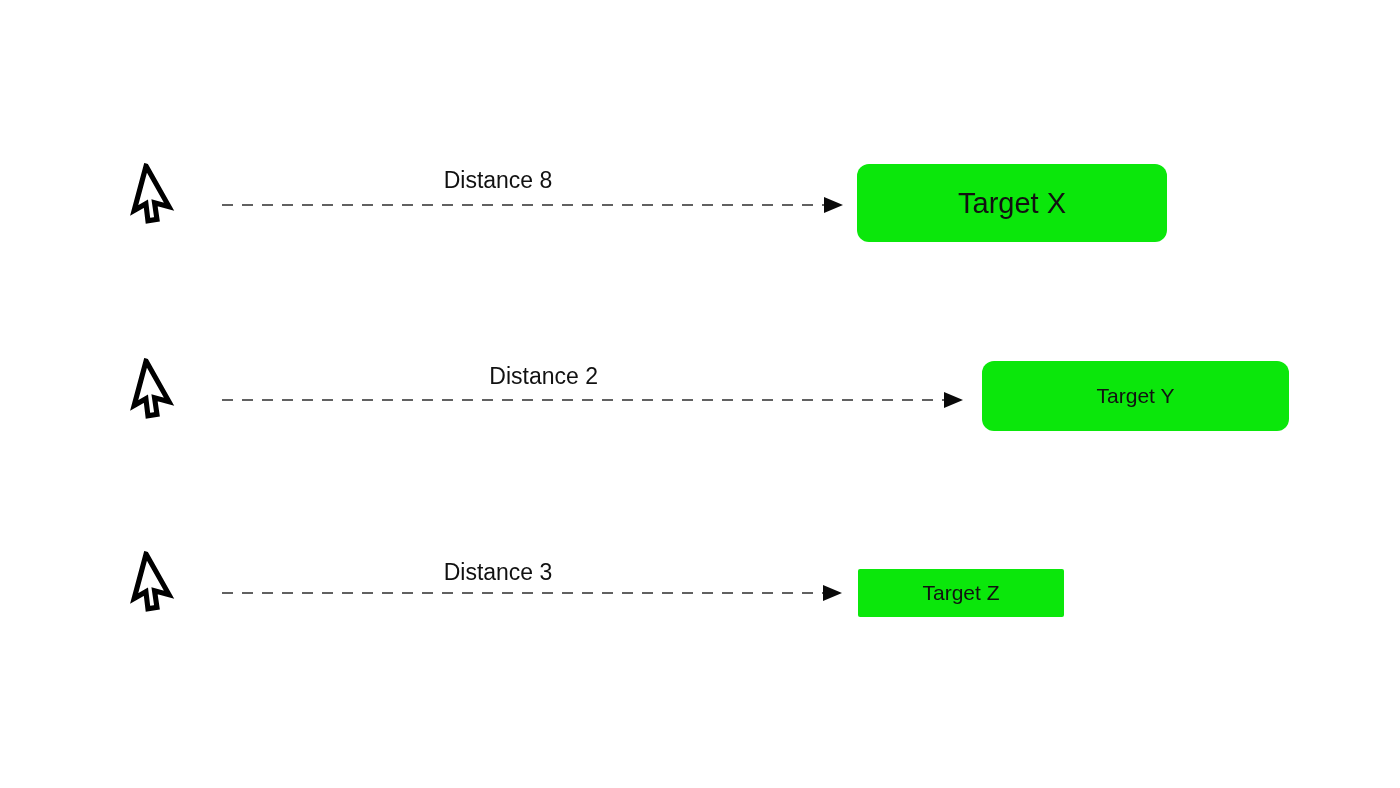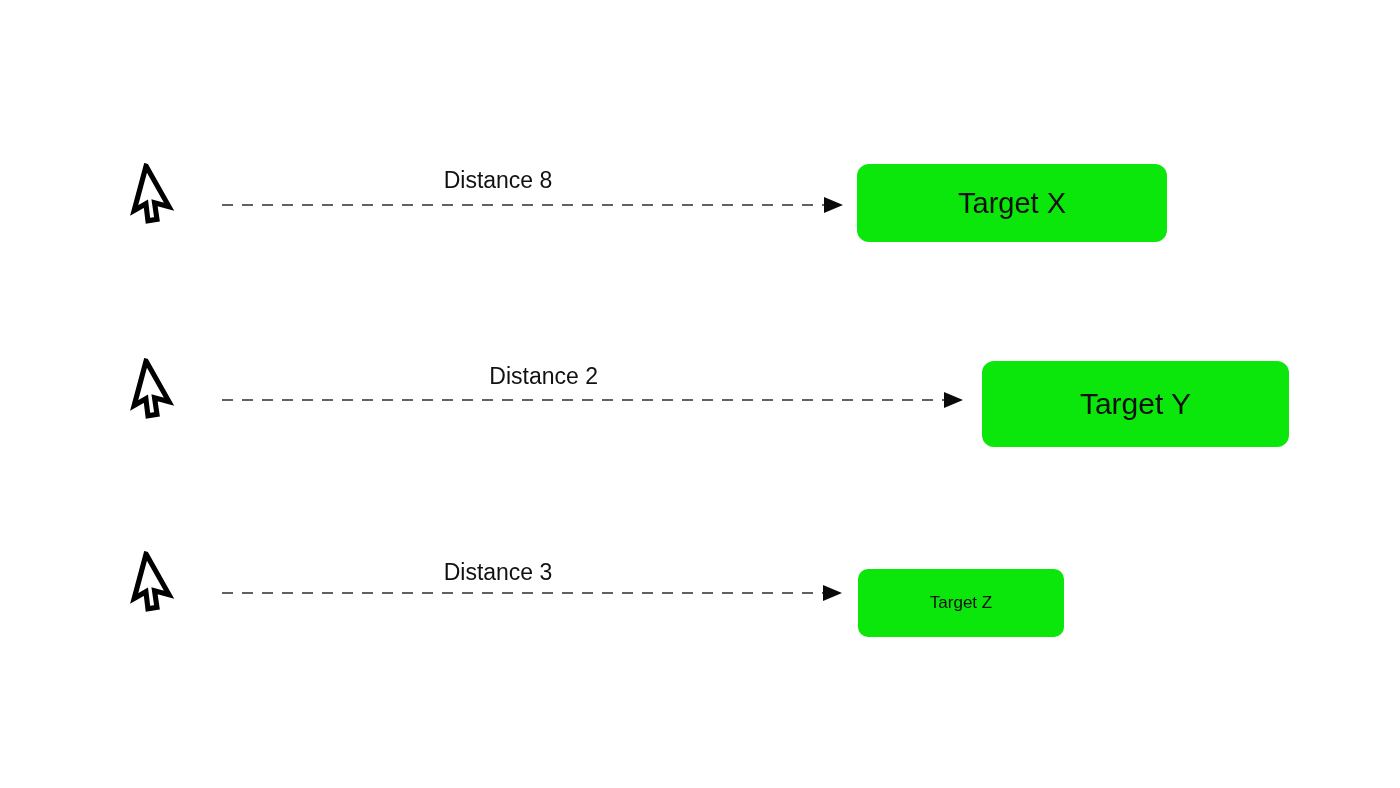--- a/index.html
+++ b/index.html
@@ -46,26 +46,26 @@
   }
   
   .r1 .row-cursor     { left: 135px; top: 166px; }
   .r1 .distance-label { top: 168px; }
   .r1 .distance-arrow { top: 195px; width: 622px; }
   .r1 .target-button  { left: 857px; top: 164px; width: 310px; height: 78px; font-size: 29px; }
   
   .r2 .row-cursor     { left: 135px; top: 361px; }
   .r2 .distance-label { top: 364px; text-align: right; }
   .r2 .distance-arrow { top: 390px; width: 742px; }
-  .r2 .target-button  { left: 982px; top: 361px; width: 307px; height: 86px; font-size: 30px; }
+  .r2 .target-button  { left: 982px; top: 361px; width: 307px; height: 70px; font-size: 21px; }
   
   .r3 .row-cursor     { left: 135px; top: 554px; }
   .r3 .distance-label { top: 560px; text-align: center; }
   .r3 .distance-arrow { top: 583px; width: 621px; }
-  .r3 .target-button  { left: 858px; top: 569px; width: 206px; height: 68px; font-size: 17px; border-radius: 10px; }
+  .r3 .target-button  { left: 858px; top: 569px; width: 206px; height: 48px; font-size: 21px; border-radius: 2px; }
 </style>
 </head>
 <body>
 
 <div class="stage">
 
   <div class="row r1">
     <div class="row-cursor">
       <svg width="46" height="64" viewBox="0 0 34 50" aria-hidden="true">
         <path d="M4 2 L4 38 L11.5 30.5 L16.5 43 L23 40 L17.8 28 L29.5 28 Z" fill="#ffffff" stroke="#000000" stroke-width="4" stroke-linejoin="miter"></path>

